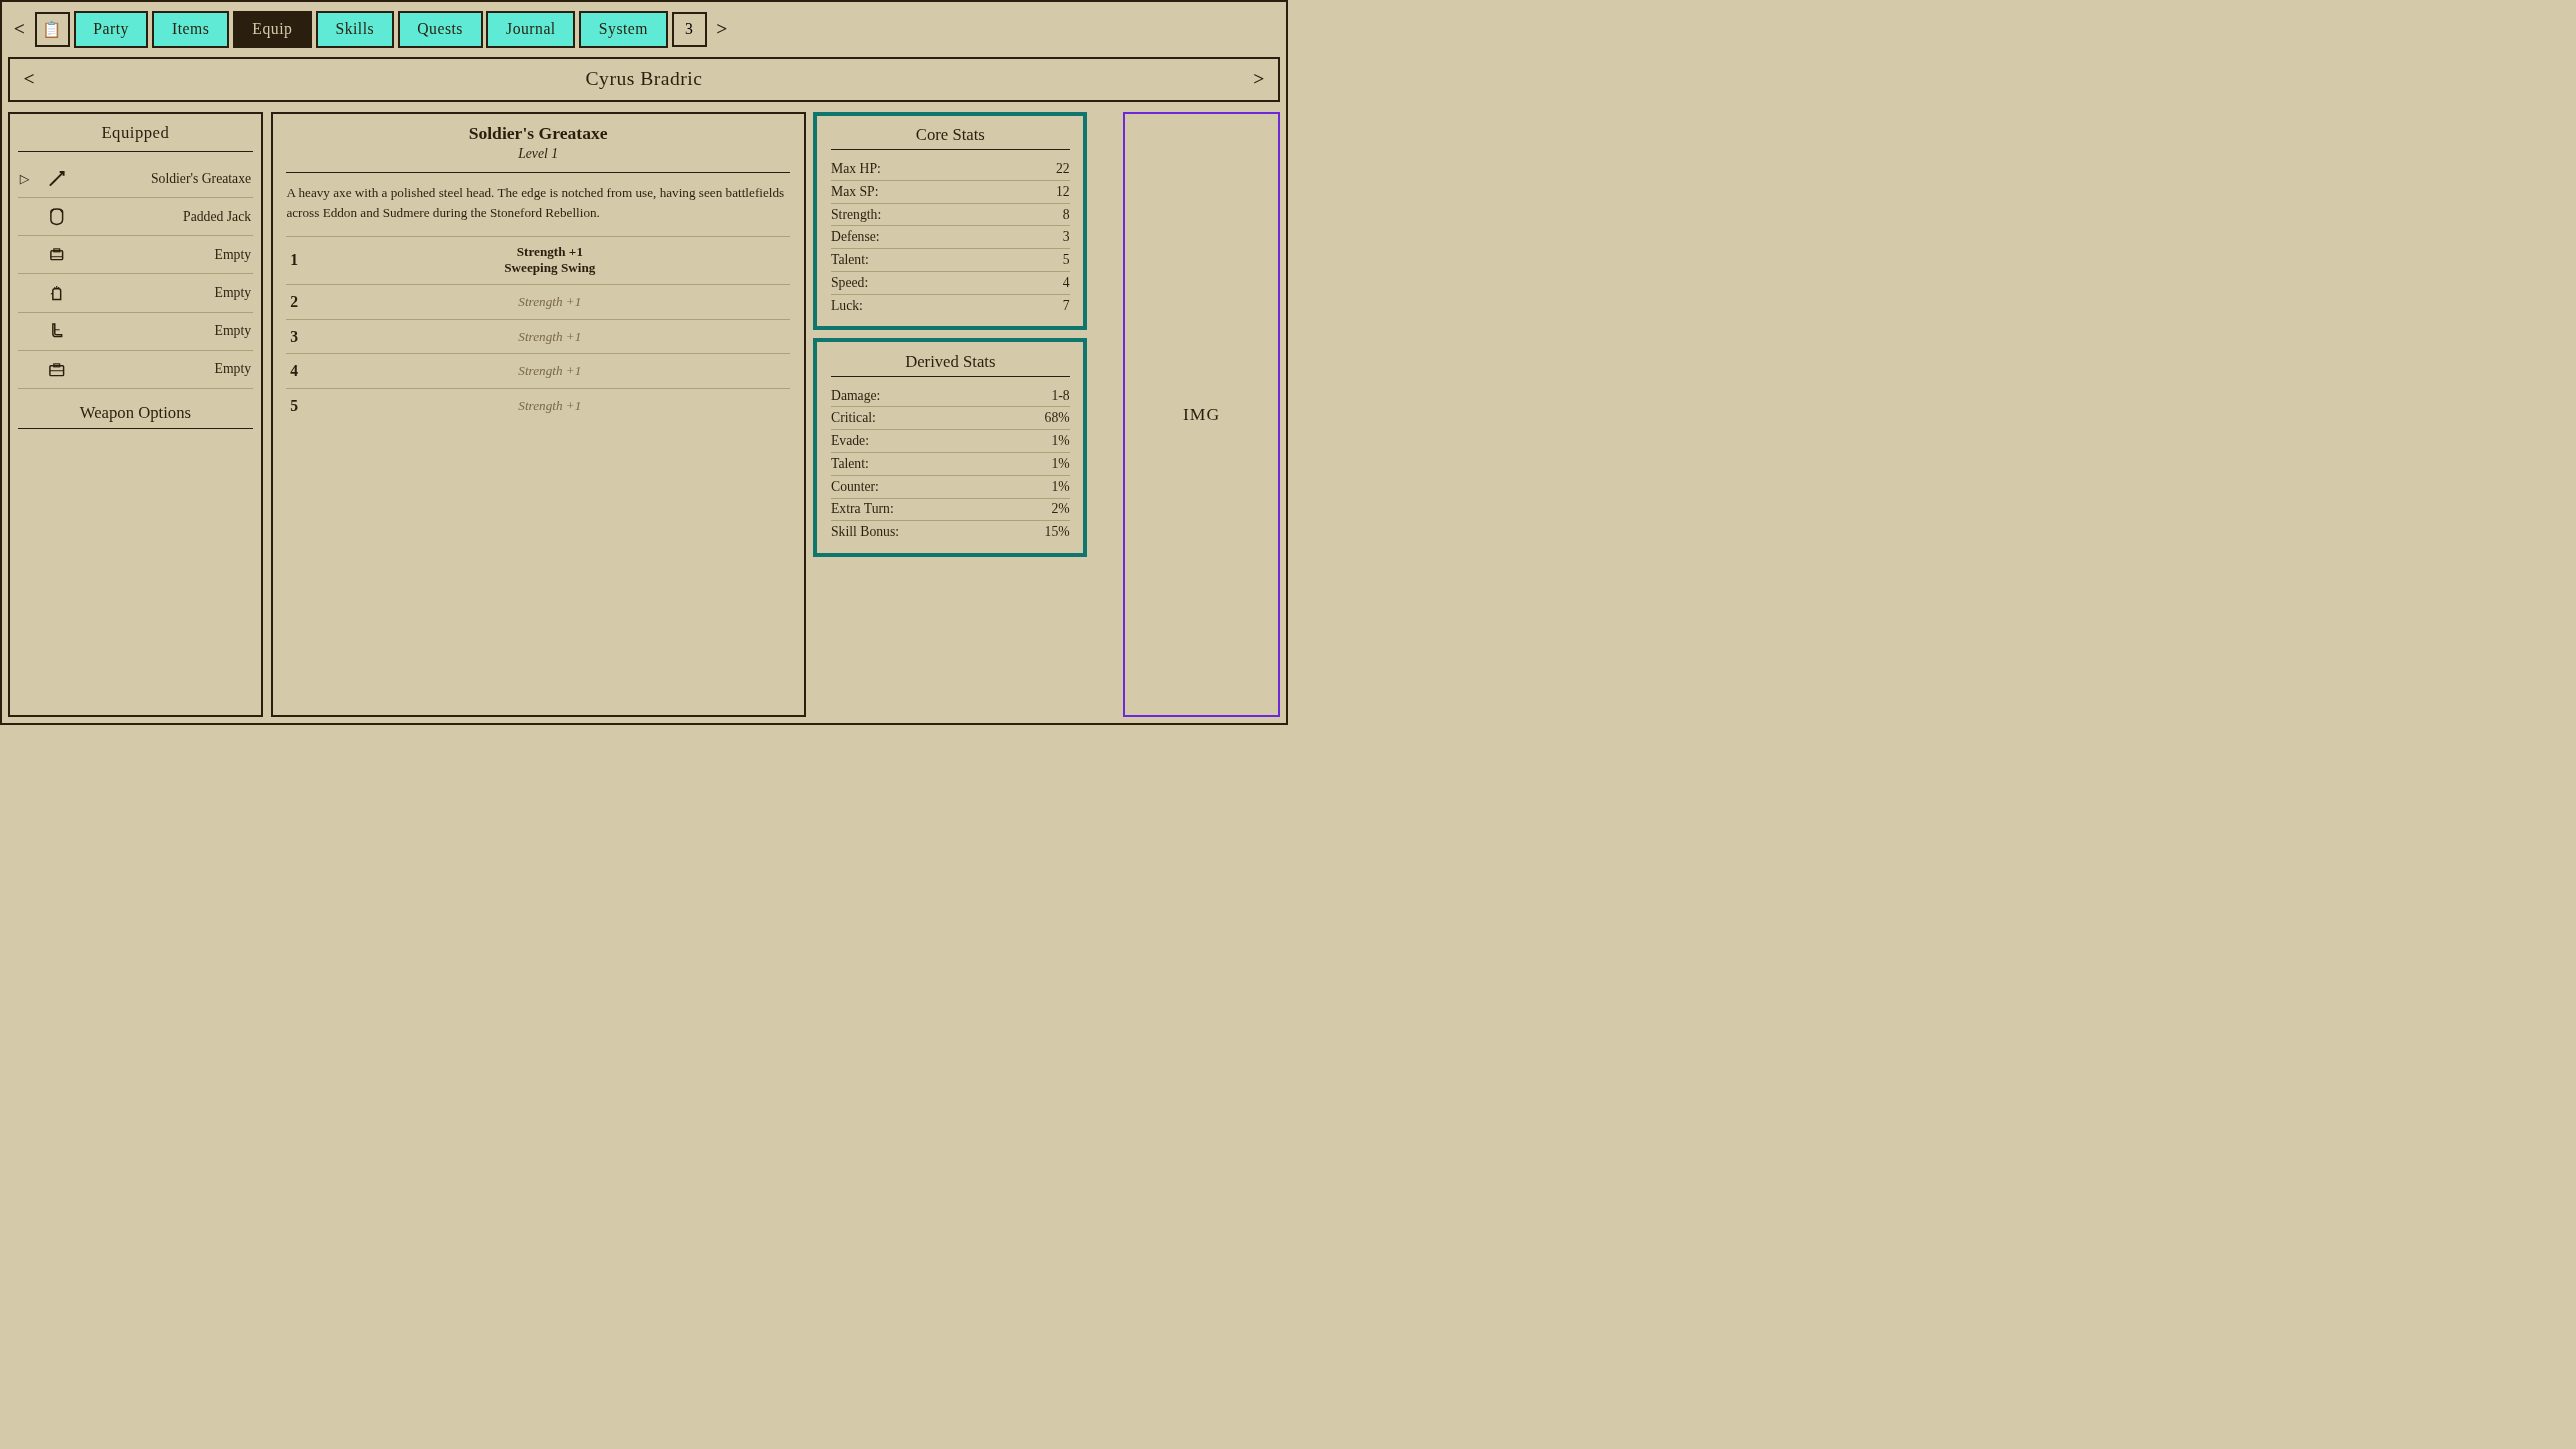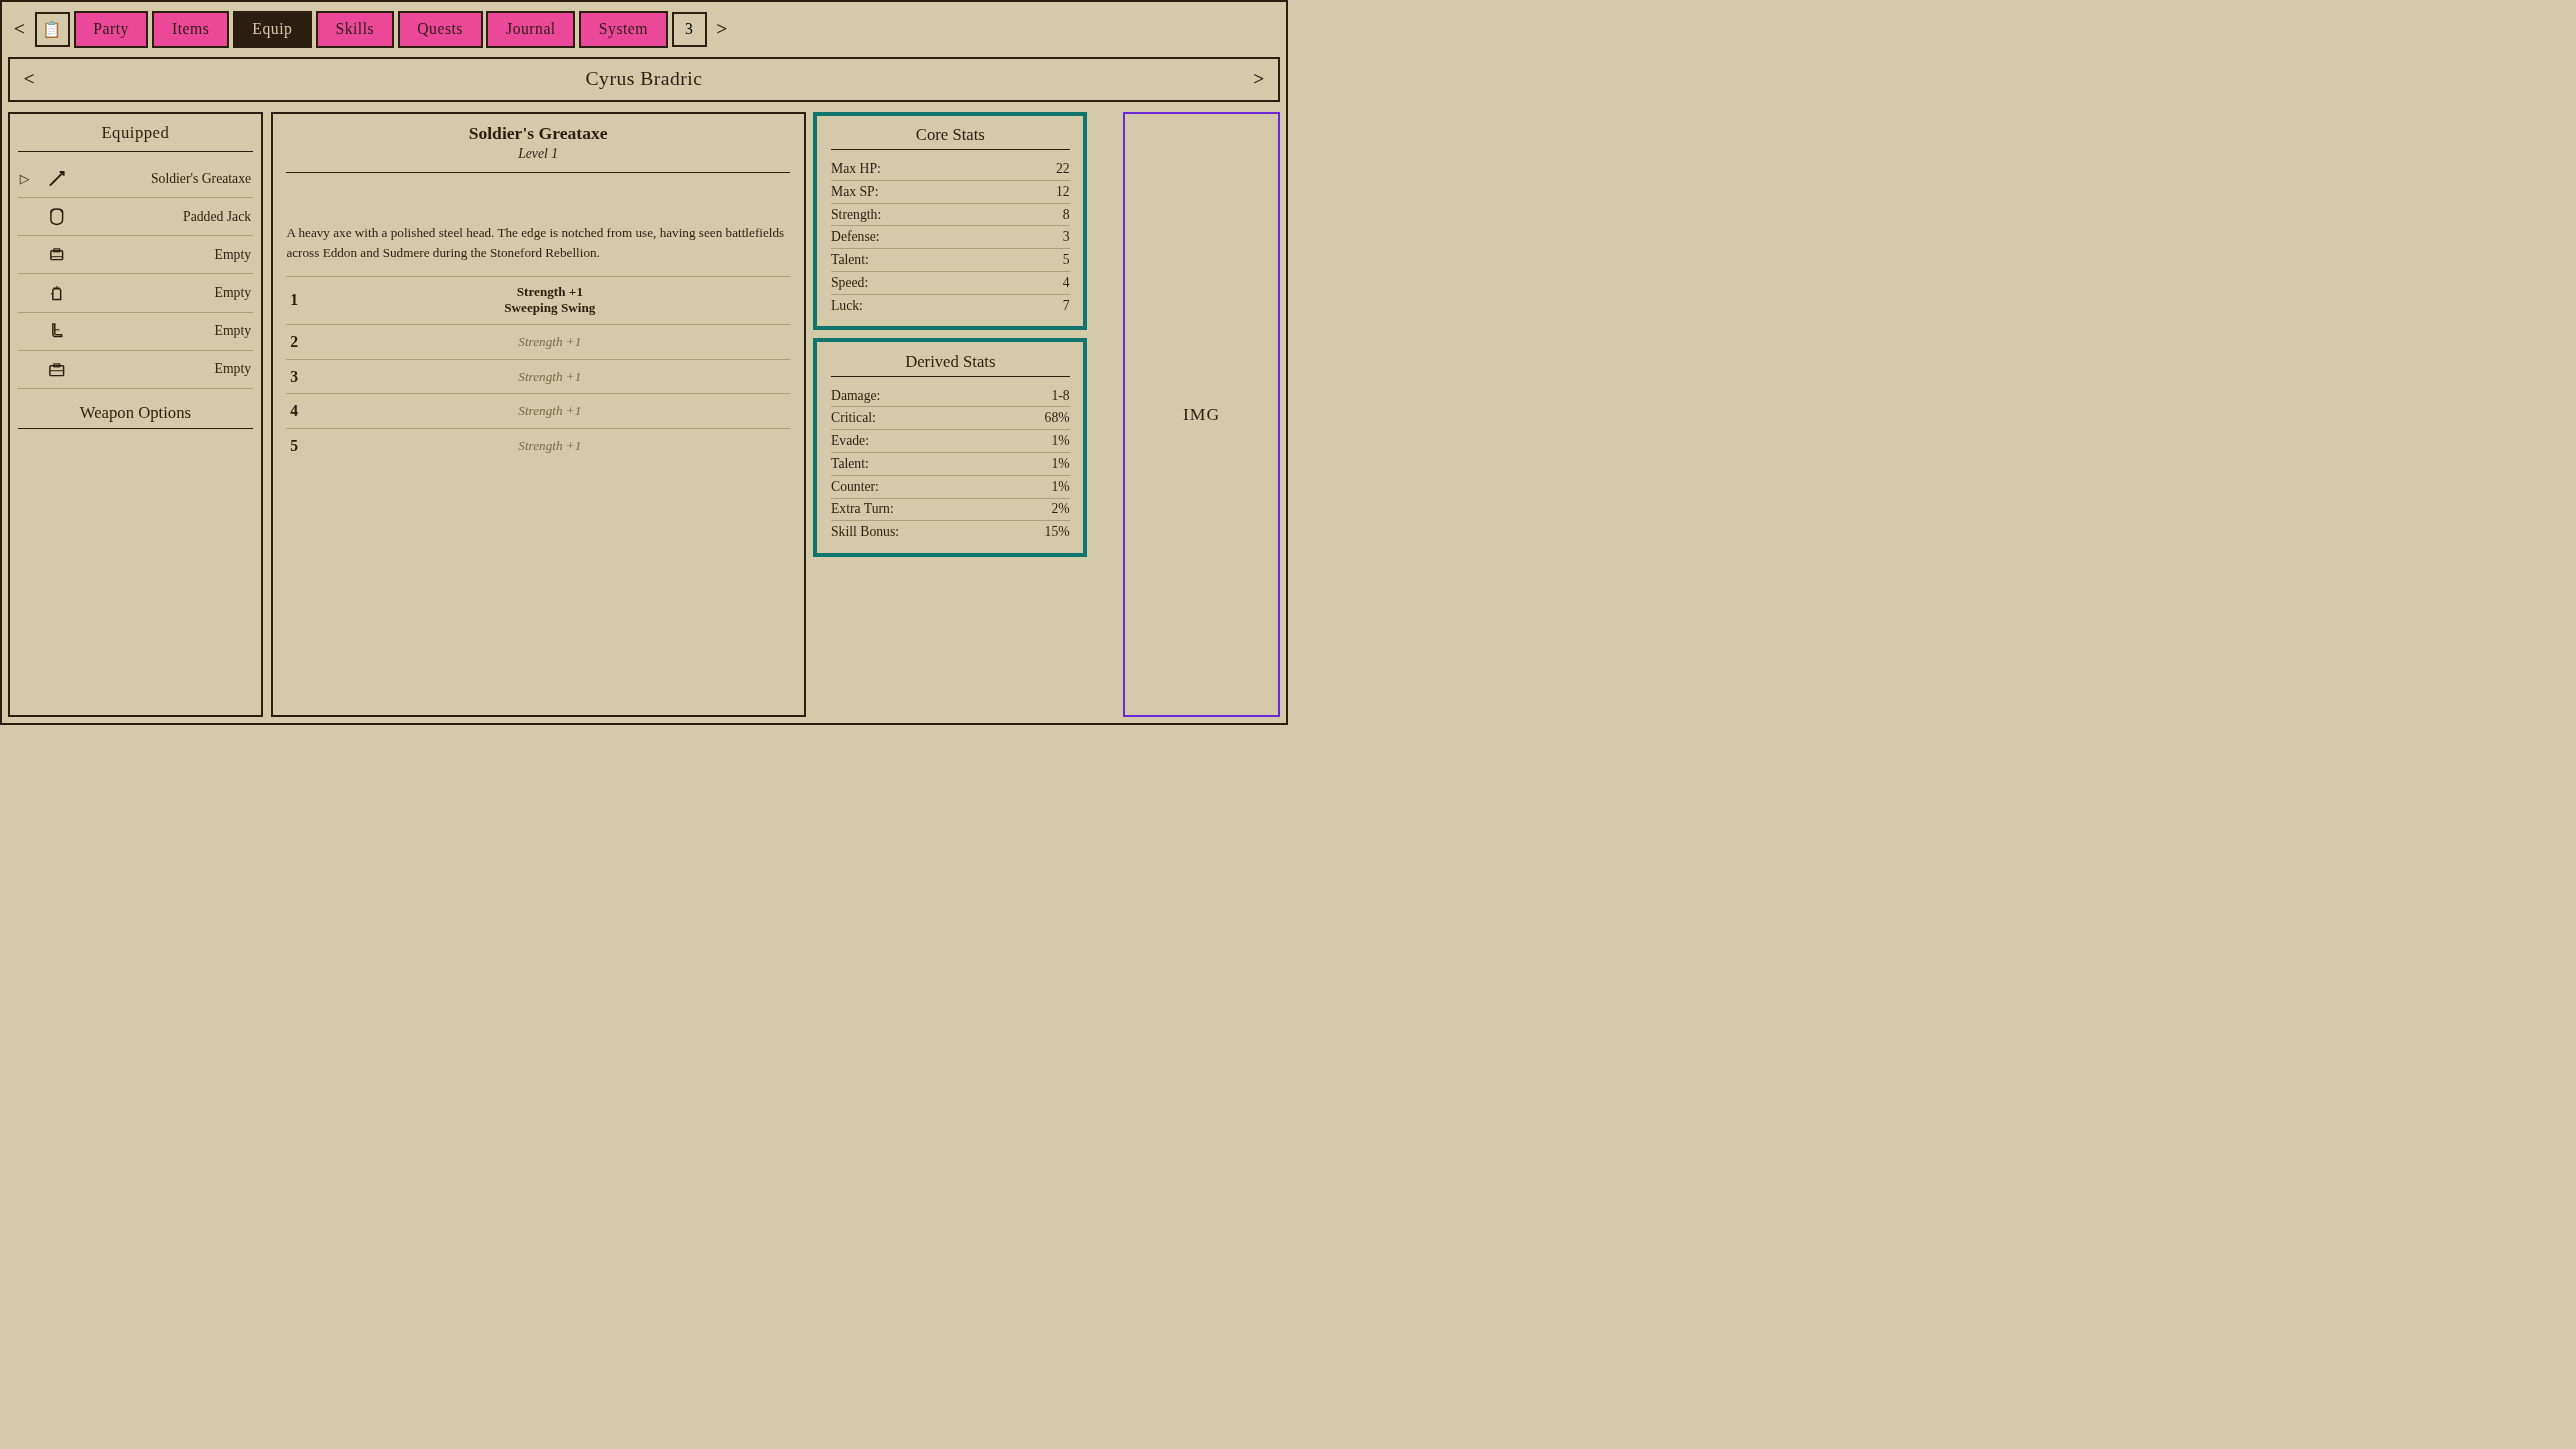--- a/index.html
+++ b/index.html
@@ -48,21 +48,21 @@
       justify-content: center;
       font-size: 15.7px;
     }
 
     .nav-tab {
       border: 2px solid #2a1f0e;
       padding: 5.9px 17.6px;
       font-size: 15.7px;
       color: #2a1f0e;
       cursor: pointer;
-      background: #ec4899;
+      background: #5eead4;
       height: 37px;
       display: flex;
       align-items: center;
       letter-spacing: 0.5px;
     }
 
     .nav-tab.active {
       background: #2a1f0e;
       color: #d4c9a8;
     }
@@ -206,21 +206,20 @@
       border: none;
       border-top: 1.5px solid #2a1f0e;
       margin: 3.9px 0 9.8px 0;
     }
 
     .item-description {
       font-size: 13.2px;
       color: #2a1f0e;
       line-height: 1.55;
       margin-bottom: 11.8px;
-      margin-top: 40px;
     }
 
     .skill-row {
       display: flex;
       align-items: center;
       border-top: 1px solid #b0a07a;
       padding: 7.8px 3.9px;
     }
 
     .skill-number {

